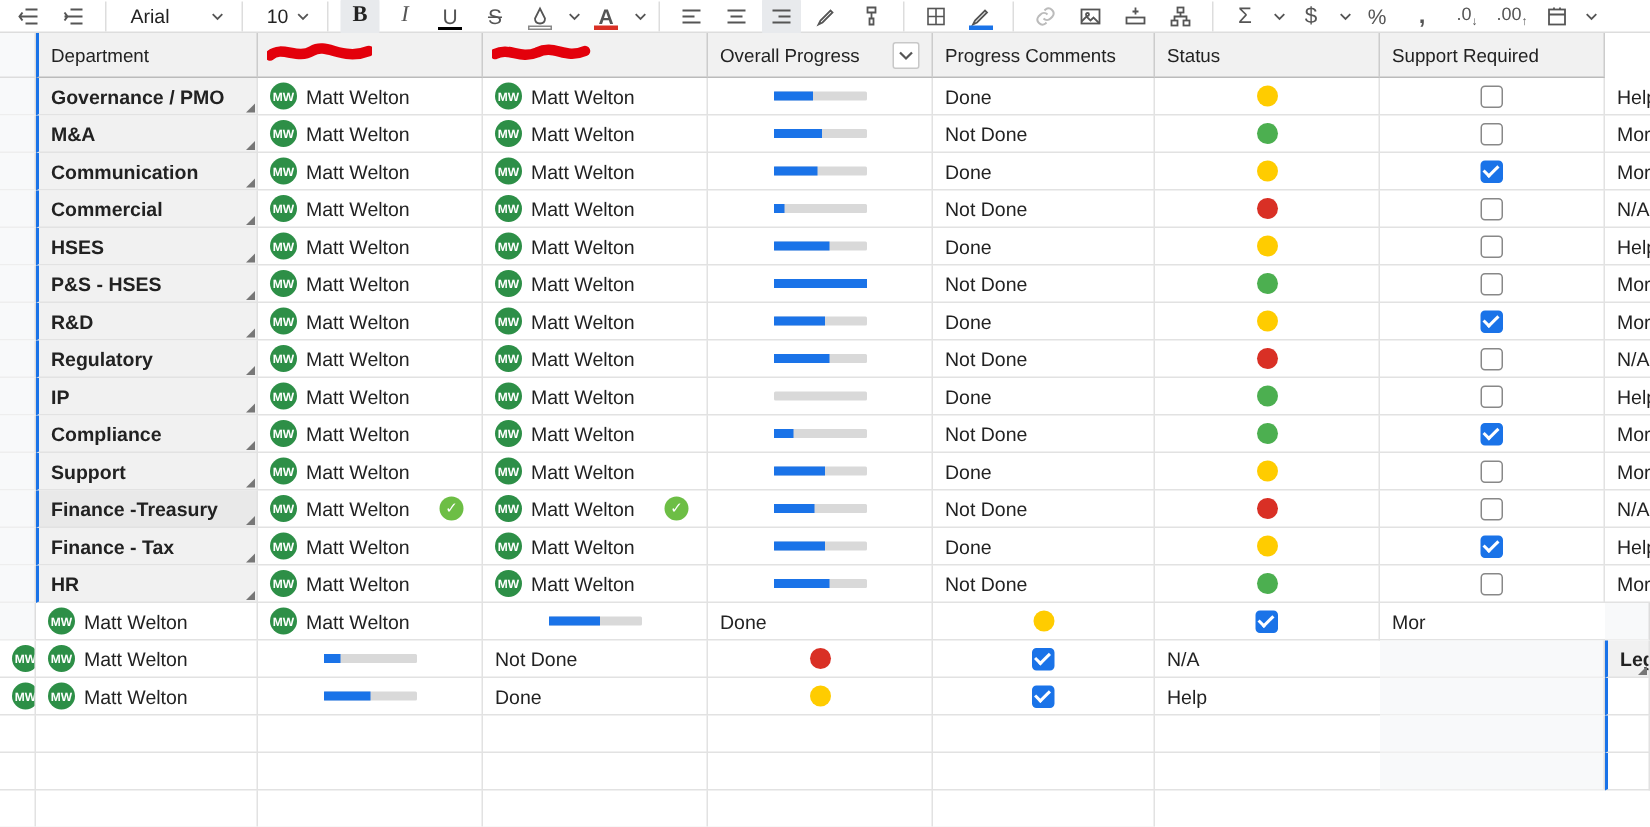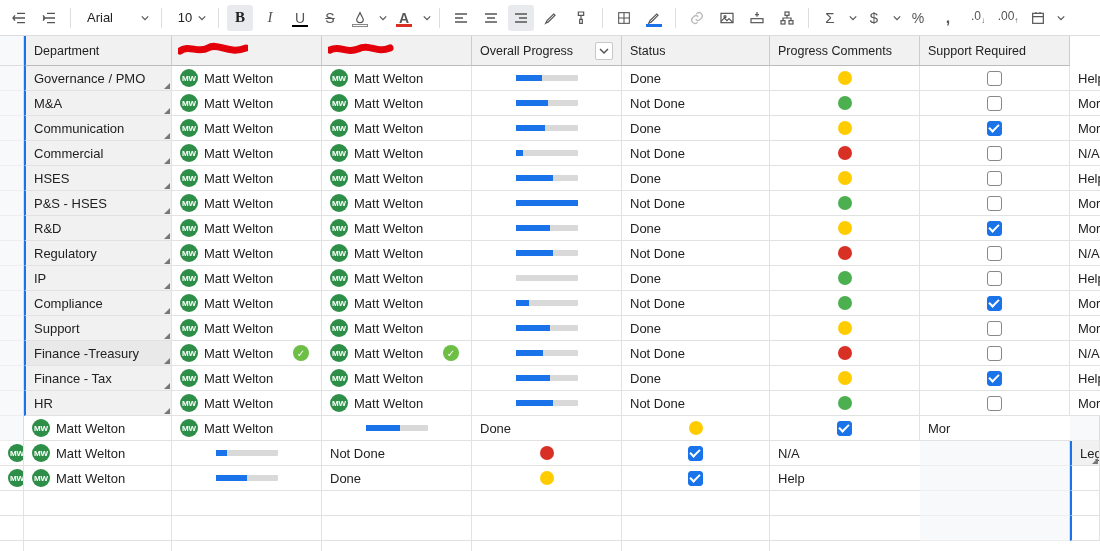--- a/index.html
+++ b/index.html
@@ -1,18 +1,18 @@
 <!DOCTYPE html>
 <html><head>
 <meta charset="utf-8">
 <style>
   * { box-sizing: border-box; }
   html, body { margin:0; padding:0; font-family: Arial, sans-serif; font-size:13px; color:#222; background:#fff; width:1100px; height:551px; overflow:hidden; }
   
-  .toolbar { height:36px; display:flex; align-items:center; padding:0 6px; gap:4px; border-bottom:1px solid #ddd; background:#fff; }
+  .toolbar { height:22px; display:flex; align-items:center; padding:0 6px; gap:4px; border-bottom:1px solid #ddd; background:#fff; }
   .tb-sep { width:1px; height:20px; background:#ddd; margin:0 4px; }
   .tb-btn { width:26px; height:26px; display:flex; align-items:center; justify-content:center; border-radius:3px; cursor:pointer; color:#555; font-size:14px; position:relative; }
   .tb-btn svg { width:16px; height:16px; display:block; }
   .tb-btn.active { background:#e8eaed; }
   .font-name { width:56px; padding:0 4px; font-size:13px; color:#222; }
   .font-size { width:22px; text-align:center; font-size:13px; color:#222; }
   .dd-caret { margin-left:2px; }
   .dd-caret svg { width:8px; height:8px; }
   .combo { display:flex; align-items:center; height:26px; padding:0 4px; border-radius:3px; cursor:pointer; }
   
@@ -20,21 +20,21 @@
   .fill-swatch   { position:absolute; bottom:4px; left:5px; right:5px; height:3px; background:#fff; border:1px solid #888; }
   .textcol-bar   { position:absolute; bottom:4px; left:5px; right:5px; height:3px; background:#d93025; }
   .border-swatch { position:absolute; bottom:4px; left:5px; right:5px; height:3px; background:#1a73e8; }
   
   .sheet { display:grid; grid-template-columns: 24px 148px 150px 150px 150px 148px 150px 150px 30px; }
   .corner { background:#f8f9fa; border-right:1px solid #ddd; border-bottom:1px solid #ddd; }
   .colhead { position:relative; background:#f1f1f1; border-right:1px solid #ccc; border-bottom:1px solid #bbb; height:30px; display:flex; align-items:center; padding:0 8px; font-size:12.5px; color:#222; }
   .colhead.right-edge { border-right:none;margin-left:36px; }
   .rowhead { background:#f8f9fa; border-right:1px solid #ddd; border-bottom:1px solid #eee; }
   .cell { border-right:1px solid #e2e2e2; border-bottom:1px solid #e2e2e2; height:25px; display:flex; align-items:center; padding:0 8px; font-size:13px; color:#222; overflow:hidden; white-space:nowrap; }
-  .cell.dept { background:#f1f1f1; font-weight:normal; position:relative; }
+  .cell.dept { background:#f1f1f1; font-weight:bold; position:relative; }
   .cell.dept.selected-row { background:#e9e9e9; }
   .dept-caret { position:absolute; right:1px; bottom:1px; width:0;height:0;border-left:6px solid transparent;border-bottom:6px solid #777; }
   .cell.center { justify-content:center; padding:0; }
   .avatar { width:18px; height:18px; border-radius:50%; background:#2d8f47; color:#fff; font-size:8px; font-weight:bold; display:flex; align-items:center; justify-content:center; margin-right:6px; flex:0 0 auto; }
   .tick { width:16px;height:16px;border-radius:50%;background:#6dbe45;color:#fff;display:flex;align-items:center;justify-content:center;font-size:10px;margin-left:auto;margin-right:4px; }
   
   .pbar { width:62px; height:6px; background:#d9d9d9; border-radius:1px; position:relative; }
   .pbar > span { position:absolute; left:0; top:0; bottom:0; background:#1a73e8; }
   
   .dot { width:14px; height:14px; border-radius:50%; }
@@ -242,24 +242,24 @@
   </div>
   <div class="colhead">
     <span>Overall Progress</span>
     <span class="filter-btn">
         <svg viewBox="0 0 10 10">
           <path d="M1 3l4 4 4-4" fill="none" stroke="#555" stroke-width="1.5"></path>
         </svg>
       </span>
   </div>
   <div class="colhead">
+      <span>Progress Comments</span>
+    </div>
+  <div class="colhead">
       <span>Status</span>
-    </div>
-  <div class="colhead">
-      <span>Progress Comments</span>
     </div>
   <div class="colhead">
       <span>Support Required</span>
     </div>
   <div class="colhead right-edge">
       <span>Sup</span>
     </div>
 <div class="rowhead"></div>
     <div class="cell dept sel-left">
       <span>Governance / PMO</span>

